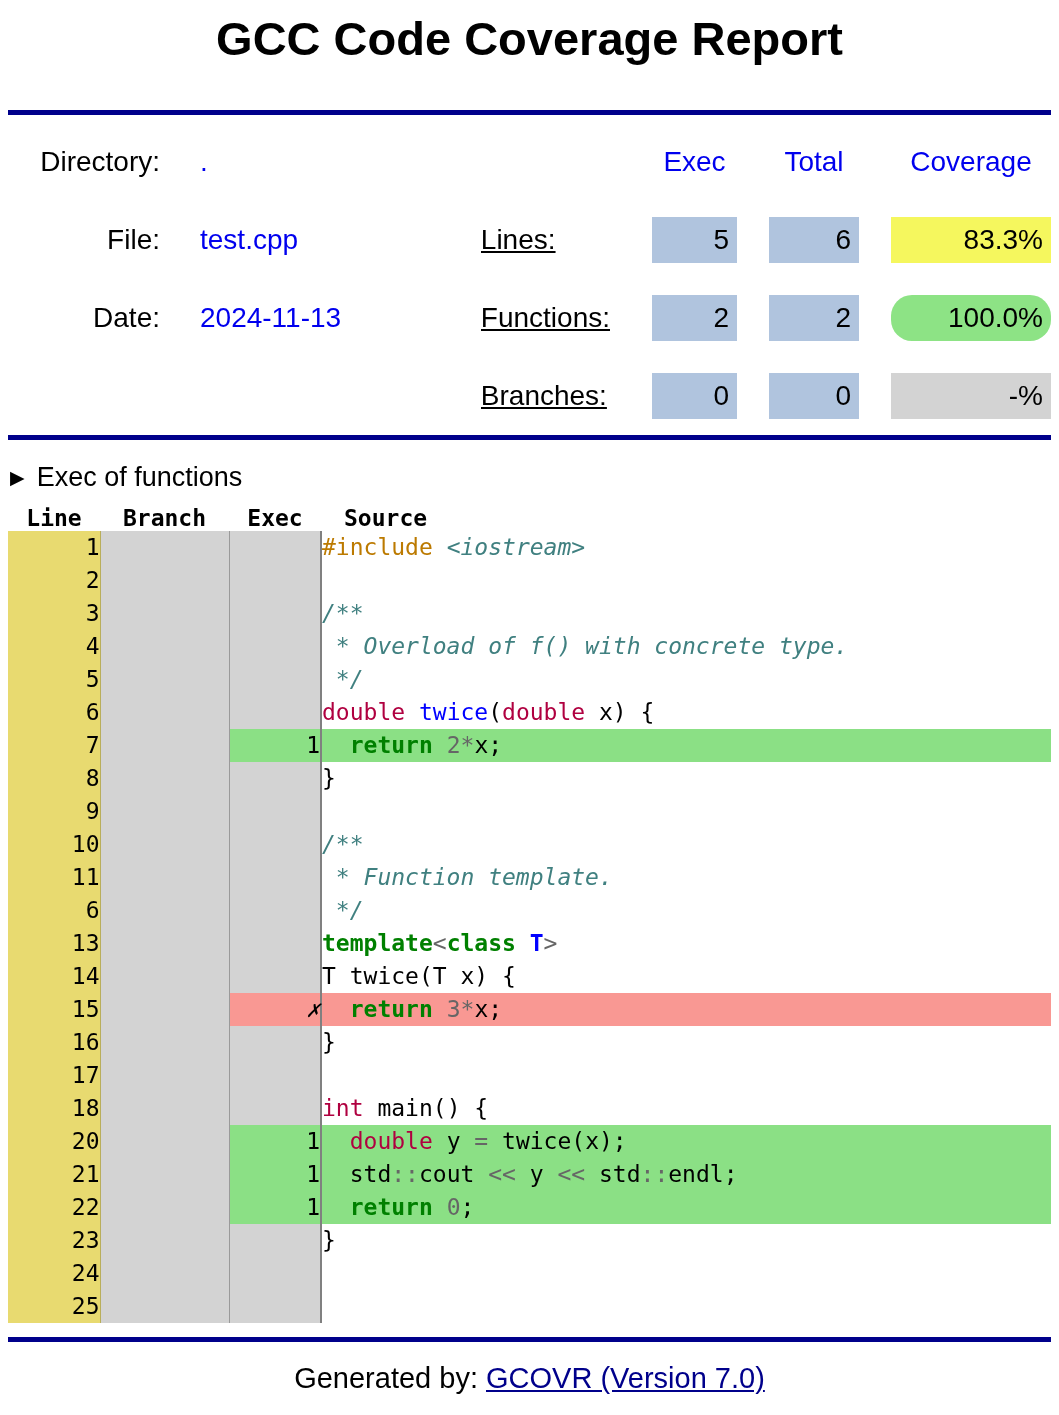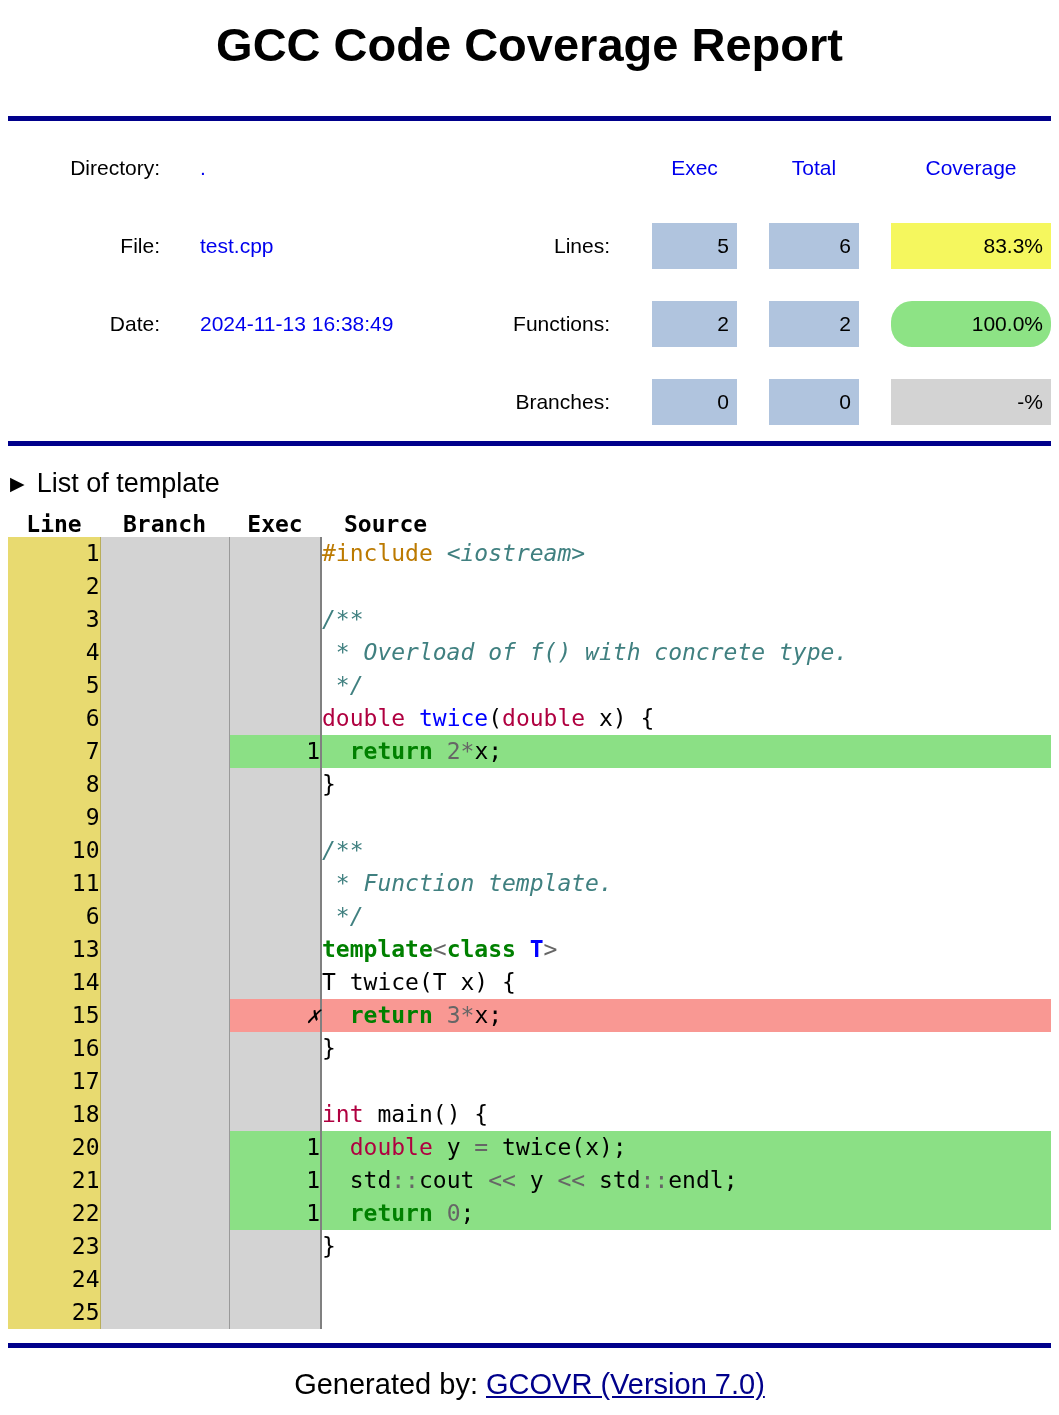--- a/index.html
+++ b/index.html
@@ -4,40 +4,40 @@
 <style>
   html, body { margin: 0; padding: 0; background: #fff; }
   body {
     width: 1059px; height: 1415px; box-sizing: border-box;
     padding: 0 8px 30px 8px;
     font-family: "Liberation Sans", sans-serif;
     color: #000;
   }
   h1.title {
     font-size: 47px; line-height: 1.15; font-weight: bold;
-    text-align: center; margin: 18px 0 44px 0;
+    text-align: center; margin: 12px 0 44px 0;
   }
   hr.rule { border: 0; border-top: 5px solid var(--rule_color, #00008b); margin: 0; }
   hr.rule-top { margin-bottom: 24px; }
   hr.rule-mid { margin-top: 16px; }
   hr.rule-bottom { margin-top: 14px; margin-bottom: 16px; }
 
   
   .header-grid {
     display: grid;
     grid-template-columns: 152px 1fr auto 85px 90px 160px;
     column-gap: 5px; row-gap: 7px;
     grid-auto-rows: 46px;
-    font-size: 21px;
+    font-size: 28px;
     gap: 32px;
   }
   .header-grid > div { line-height: 46px; height: 46px; overflow: hidden; }
   .m-label { text-align: right; }
   .m-value { color: var(--link_blue, #0000ee); padding-left: 8px; }
-  .s-label { text-align: right; padding-right: 10px; }
+  .s-label { padding-right: 10px; text-decoration: underline; }
   .s-header { color: var(--link_blue, #0000ee); text-align: center; }
   .s-cell { background: var(--summary_cell_bg, #b0c4de); text-align: right; padding-right: 8px; box-sizing: border-box; }
   .cov-medium { background: var(--coverage_medium, #f5f75e); }
   .cov-high   { background: var(--coverage_high, #8de385); border-radius: 21px; }
   .cov-none   { background: var(--coverage_none, #d3d3d3); }
 
   
   details.functions { margin: 22px 0 8px 2px; font-size: 27px; }
   summary.functions-summary {
     cursor: pointer; list-style: none;
@@ -124,21 +124,21 @@
   <div class="s-cell">0</div>
   <div class="s-cell">0</div>
   <div class="s-cell cov-none">-%</div>
 </div>
 
 <hr class="rule rule-mid">
 
 <details class="functions">
   <summary class="functions-summary">
     <span class="tri">▶</span>
-    <span>List of template</span>
+    <span>Exec of functions</span>
   </summary>
 </details>
 
 <table class="src">
   <colgroup>
     <col class="c-line">
       <col class="c-branch">
       <col class="c-exec">
       <col class="c-source">
   </colgroup>

